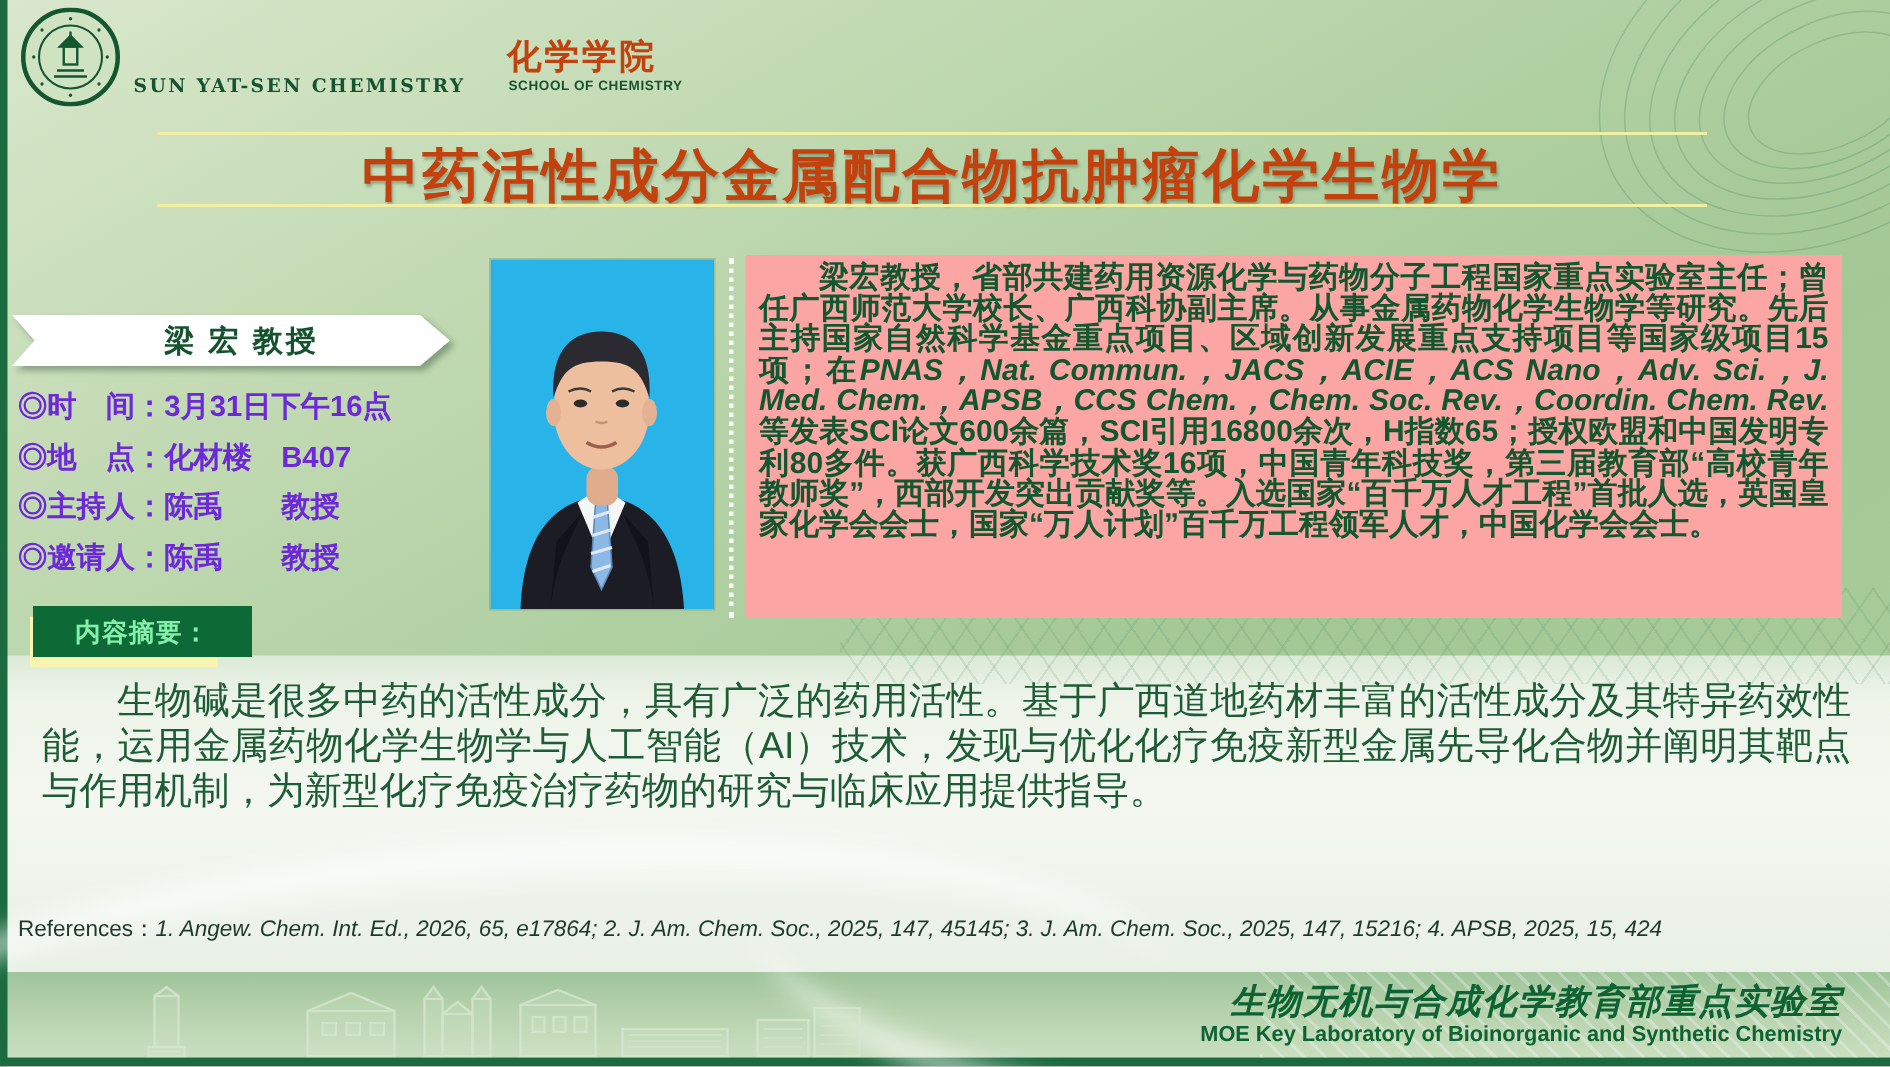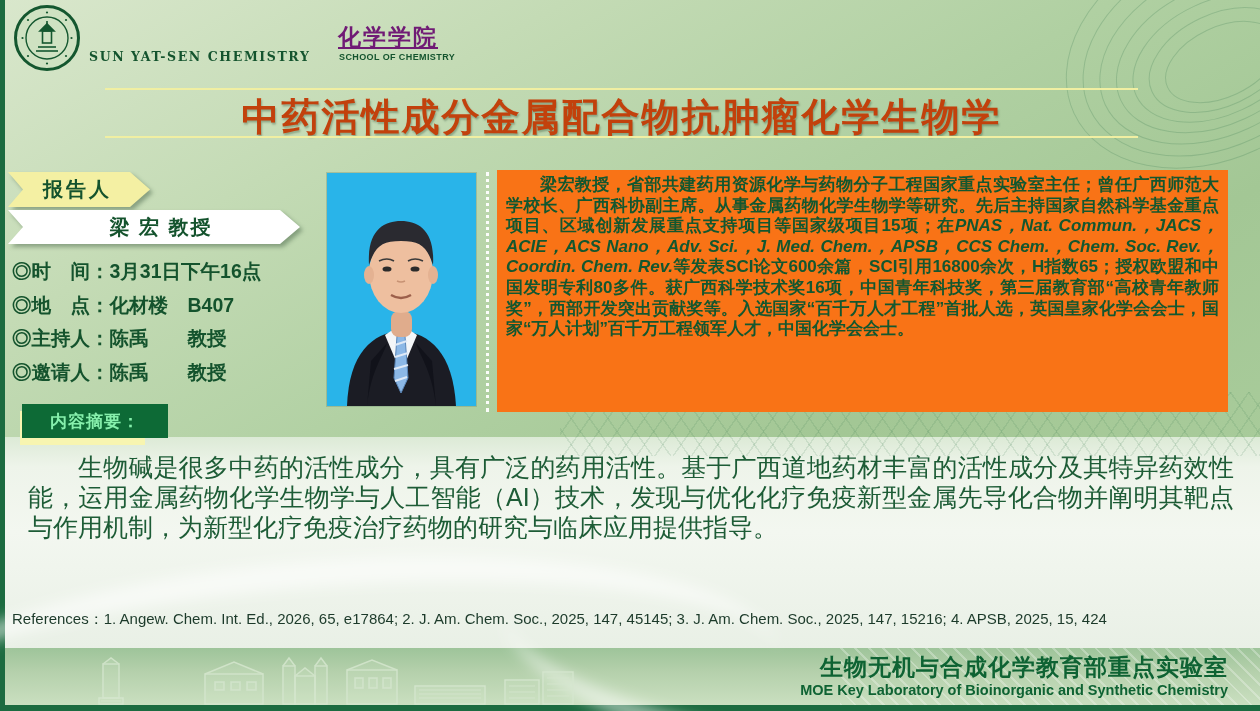--- a/index.html
+++ b/index.html
@@ -26,69 +26,69 @@
   .wave1,.wave2{position:absolute;border-radius:50%;filter:blur(7px);}
   .wave1{left:-120px;top:560px;width:900px;height:220px;border-top:26px solid rgba(255,255,255,.55);transform:rotate(-4deg);}
   .wave2{left:500px;top:500px;width:900px;height:260px;border-bottom:30px solid rgba(255,255,255,.5);transform:rotate(5deg);}
 
   
   .seal{position:absolute;left:14px;top:5px;width:66px;height:66px;}
   .uni-cn{position:absolute;left:88px;top:6px;font-family:"DejaVu Serif",serif;font-weight:bold;
     font-size:38px;color:#14542e;letter-spacing:7px;white-space:nowrap;}
   .uni-en{position:absolute;left:89px;top:49px;font-family:"DejaVu Serif",serif;font-weight:bold;
     font-size:12.5px;color:#14542e;letter-spacing:1.6px;white-space:nowrap;}
-  .school-cn{position:absolute;left:338px;top:22px;font-weight:bold;font-size:23px;color:#701a75;letter-spacing:2px;text-decoration:underline;}
+  .school-cn{position:absolute;left:338px;top:22px;font-weight:bold;font-size:23px;color:#c2410c;letter-spacing:2px;}
   .school-en{position:absolute;left:339px;top:52px;font-weight:bold;font-size:9px;color:#14542e;letter-spacing:.4px;}
 
   
   .rule{position:absolute;left:105px;width:1033px;height:2px;background:#f0efa2;}
   .rule-top{top:88px;} .rule-bot{top:136px;}
   .main-title{position:absolute;left:105px;top:92px;width:1033px;text-align:center;
     font-size:38px;font-weight:bold;color:#c2410c;letter-spacing:2px;
     text-shadow:1px 2px 2px rgba(40,70,45,.35);white-space:nowrap;}
 
   
   .banner-wrap{position:absolute;filter:drop-shadow(3px 3px 2px rgba(40,70,45,.4));}
   .banner{clip-path:polygon(0 0,calc(100% - 20px) 0,100% 50%,calc(100% - 20px) 100%,0 100%,15px 50%);
     height:100%;display:flex;align-items:center;font-weight:bold;color:#14532d;}
   .bw-yellow{left:8px;top:172px;width:142px;height:35px;}
   .bw-yellow .banner{background:#f4f0a3;font-size:20px;padding-left:35px;letter-spacing:3px;}
   .bw-white{left:8px;top:210px;width:292px;height:34px;}
   .bw-white .banner{background:#ffffff;font-size:20px;justify-content:center;padding-left:14px;letter-spacing:2px;}
 
   
-  .details{position:absolute;left:12px;top:255px;font-size:19.5px;font-weight:bold;color:#14532d;}
+  .details{position:absolute;left:12px;top:255px;font-size:19.5px;font-weight:bold;color:#6d28d9;}
   .details .row{height:33.5px;line-height:33.5px;white-space:nowrap;}
 
   
   .photo{position:absolute;left:327px;top:173px;width:149px;height:233px;box-shadow:0 0 0 1px rgba(120,150,120,.4);}
   .dotted-sep{position:absolute;left:486px;top:172px;height:240px;width:0;border-left:3px dotted rgba(255,255,255,.95);}
 
   
-  .bio{position:absolute;left:497px;top:170px;width:731px;height:242px;background:#f97316;
-    box-sizing:border-box;padding:5px 9px 4px 9px;font-size:17px;font-weight:bold;color:#13572f;
+  .bio{position:absolute;left:497px;top:170px;width:731px;height:242px;background:#fca5a5;
+    box-sizing:border-box;padding:5px 9px 4px 9px;font-size:20px;font-weight:bold;color:#13572f;
     line-height:20.6px;text-align:justify;text-indent:2em;}
   .bio .jrn{font-style:italic;}
 
   
   .abs-shadow{position:absolute;left:20px;top:411px;width:125px;height:34px;background:#f7f5b0;}
   .abs-label{position:absolute;left:10px;top:404px;width:146px;height:34px;background:#0d6a36;
     color:#86efac;font-weight:bold;font-size:17px;display:flex;align-items:center;justify-content:center;letter-spacing:1px;margin-left:12px;}
 
   
   .abstract{position:absolute;left:28px;top:452px;width:1206px;font-size:25px;color:#1d5c36;
     line-height:30px;text-indent:2em;text-align:justify;}
 
   
   .refs{position:absolute;left:12px;top:610px;font-size:15px;color:#1c3a2a;white-space:nowrap;}
-  .refs .body{}
+  .refs .body{font-style:italic;}
 
   
   .buildings{position:absolute;left:85px;top:656px;width:760px;height:50px;opacity:.85;}
-  .lab-cn{position:absolute;right:32px;top:652px;font-size:23px;font-weight:bold;color:#0e6333;letter-spacing:1px;white-space:nowrap;}
+  .lab-cn{position:absolute;right:32px;top:652px;font-size:23px;font-weight:bold;color:#0e6333;letter-spacing:1px;white-space:nowrap;font-style:italic;}
   .lab-en{position:absolute;right:32px;top:682px;font-size:14.5px;font-weight:bold;color:#0e6333;white-space:nowrap;}
 </style>
 </head>
 <body>
 
 <div id="stage">
 
   <div class="zone-top"></div>
   <div class="zone-mid"></div>
   <div class="zone-footer"></div>
@@ -133,23 +133,20 @@
     </g>
   </svg>
   <div class="uni-en">SUN YAT-SEN CHEMISTRY</div>
   <div class="school-cn">化学学院</div>
   <div class="school-en">SCHOOL OF CHEMISTRY</div>
 
   <div class="rule rule-top"></div>
   <div class="main-title">中药活性成分金属配合物抗肿瘤化学生物学</div>
   <div class="rule rule-bot"></div>
 
-  <div class="banner-wrap bw-yellow">
-    <div class="banner">报告人</div>
-  </div>
   <div class="banner-wrap bw-white">
     <div class="banner">梁 宏  教授</div>
   </div>
 
   <div class="details">
     <div class="row"><span>◎时　间：</span><span>3月31日下午16点</span></div>
     <div class="row"><span>◎地　点：</span><span>化材楼　B407</span></div>
     <div class="row"><span>◎主持人：</span><span>陈禹　　教授</span></div>
     <div class="row"><span>◎邀请人：</span><span>陈禹　　教授</span></div>
   </div>

